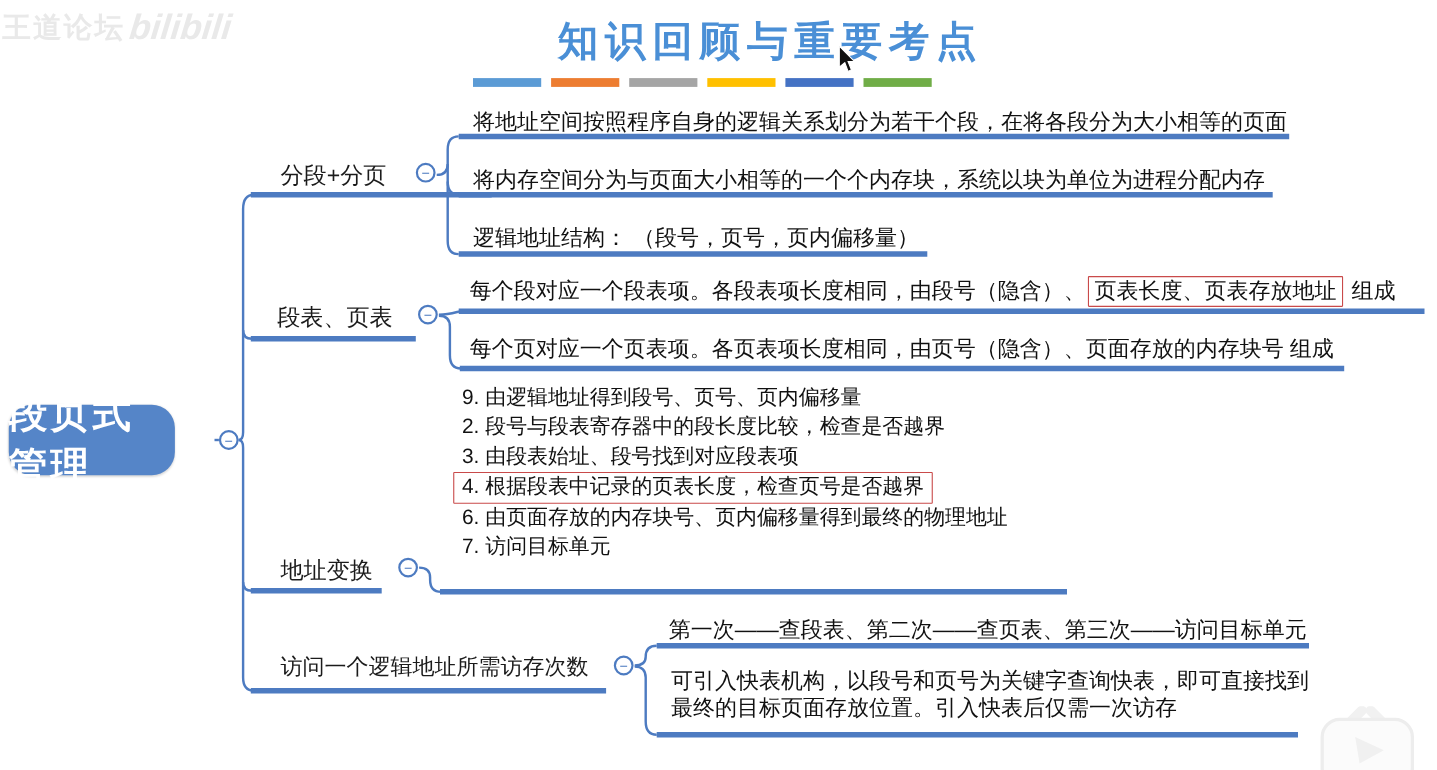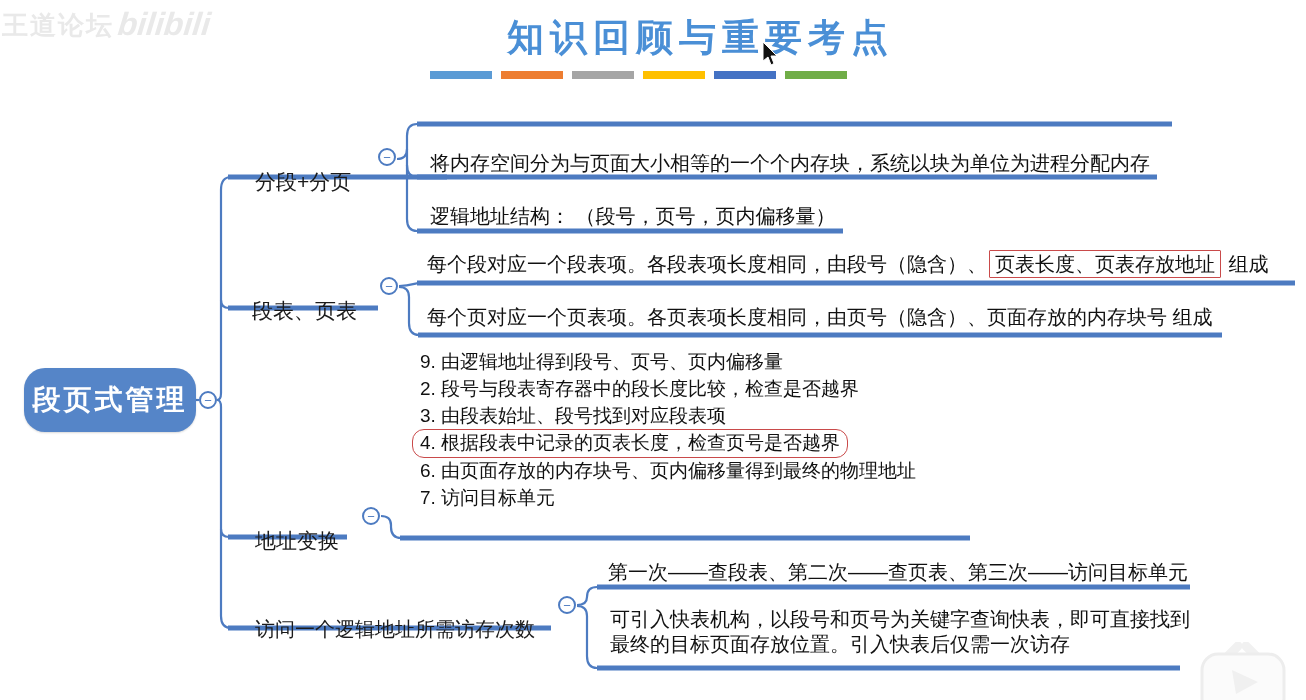--- a/index.html
+++ b/index.html
@@ -14,41 +14,41 @@
   .wm-logo{left:118px;top:6px;font-size:32px;font-style:italic;transform:skewX(-6deg);}
   
   .title{
     left:464px;top:13px;width:430px;text-align:right;
     font-size:37px;font-weight:bold;color:#4a8fd6;letter-spacing:6px;white-space:nowrap;
   }
   .bars{left:430px;top:71px;display:flex;gap:9px;}
   .bar{width:62px;height:8px;}
   
   .root-node{
-    left:24px;top:368px;width:172px;height:64px;background:#5585c8;border-radius:21px;
+    left:8px;top:368px;width:151px;height:64px;background:#5585c8;border-radius:21px;
     display:flex;align-items:center;justify-content:center;
-    color:#fff;font-size:28px;font-weight:bold;letter-spacing:3px;
+    color:#fff;font-size:35px;font-weight:bold;letter-spacing:3px;
     box-shadow:0 1px 2px rgba(0,0,0,.15);
   }
   
   .minus{
     width:18px;height:18px;box-sizing:border-box;border:2px solid #4d7bc1;border-radius:50%;
     background:#fff;color:#4d7bc1;display:flex;align-items:center;justify-content:center;
     font-size:13px;line-height:1;cursor:pointer;z-index:3;
   }
   
-  .blabel{font-size:21px;color:#1b1b1b;white-space:nowrap;margin-top:23px;}
+  .blabel{font-size:21px;color:#1b1b1b;white-space:nowrap;}
   
   .ntext{font-size:20px;color:#111;white-space:nowrap;}
   .ntext-s{font-size:20px;color:#111;white-space:nowrap;}
   .steps{font-size:19px;color:#111;white-space:nowrap;line-height:26.8px;}
   .redbox-inline{
     border:1.6px solid #c94a4a;border-radius:1px;padding:2px 5px;margin:0 2px;
   }
-  .step-hl{display:inline-block;margin-left:-8px;padding:0 7px;border:1.6px solid #c94a4a;border-radius:12px;}
+  .step-hl{display:inline-block;margin-left:-8px;padding:0 7px;border:1.6px solid #c94a4a;border-radius:1px;}
   svg.links{left:0;top:0;z-index:1;}
   .txt{z-index:2;}
   
   .cursor{left:761px;top:42px;z-index:5;}
   
   .tv{left:1196px;top:642px;z-index:1;}
 </style>
 </head>
 <body>
 
@@ -111,20 +111,21 @@
     </g>
   </svg>
 
   <div class="abs root-node txt" style="background: rgb(85, 133, 200);">
     <span>段页式管理</span>
   </div>
   <div class="abs minus" style="left:199px;top:391px;">−</div>
 
   <div class="abs blabel txt" style="left:255px;top:145px;">分段+分页</div>
   <div class="abs minus" style="left:378px;top:148px;">−</div>
+  <div class="abs ntext txt" style="left:430px;top:97px;">将地址空间按照程序自身的逻辑关系划分为若干个段，在将各段分为大小相等的页面</div>
   <div class="abs ntext txt" style="left:430px;top:150px;">将内存空间分为与页面大小相等的一个个内存块，系统以块为单位为进程分配内存</div>
   <div class="abs ntext txt" style="left:430px;top:203px;">逻辑地址结构： （段号，页号，页内偏移量）</div>
 
   <div class="abs blabel txt" style="left:252px;top:274px;">段表、页表</div>
   <div class="abs minus" style="left:380px;top:277px;">−</div>
   <div class="abs ntext-s txt" style="left:427px;top:251px;">
     <span>每个段对应一个段表项。各段表项长度相同，由段号（隐含）、</span><span class="redbox-inline"><span>页表长度、页表存放地址</span></span><span> 组成</span>
   </div>
   <div class="abs ntext-s txt" style="left:427px;top:304px;">每个页对应一个页表项。各页表项长度相同，由页号（隐含）、页面存放的内存块号 组成</div>
 

